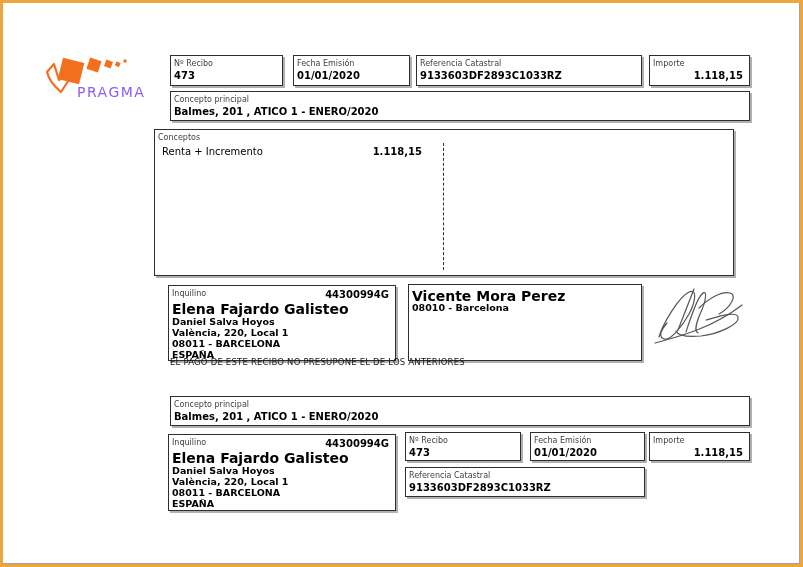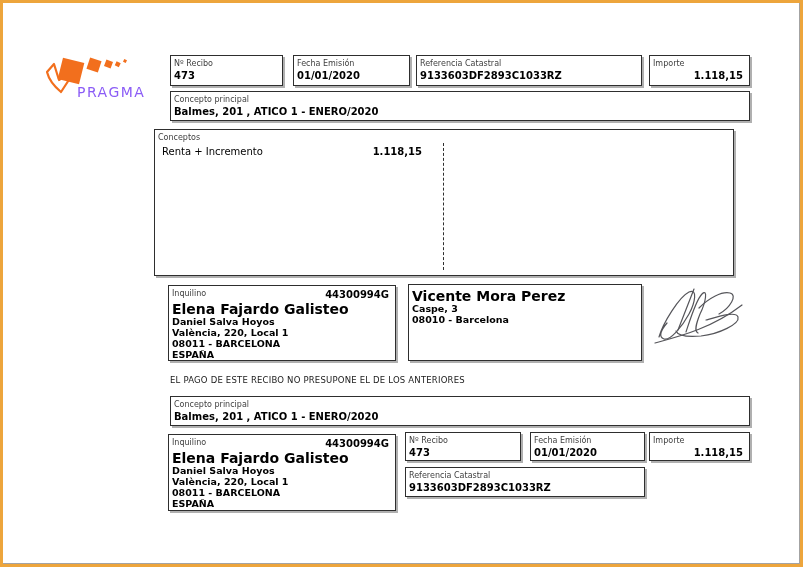--- a/index.html
+++ b/index.html
@@ -86,36 +86,35 @@
     </div>
     <div class="pname">Elena Fajardo Galisteo</div>
     <div class="addr addr-gap">Daniel Salva Hoyos</div>
     <div class="addr">València, 220, Local 1</div>
     <div class="addr">08011 - BARCELONA</div>
     <div class="addr">ESPAÑA</div>
   </div>
 
   <div class="abs fbox" style="left:405px;top:281px;width:234px;height:77px;">
     <div class="pname">Vicente Mora Perez</div>
-    <div class="addr addr-gap">Caspe, 3</div>
     <div class="addr">08010 - Barcelona</div>
   </div>
 
   <svg class="abs" style="left:646px;top:280px;" width="96" height="74" viewBox="0 0 96 74">
     <g fill="none" stroke="#55555a" stroke-width="1.2" stroke-linecap="round">
       <path d="M10,54 C14,40 30,14 40,9 C49,5 46,20 40,31 C33,44 21,58 15,56 C9,54 12,47 18,40"></path>
       <path d="M29,47 L45,6"></path>
       <path d="M37,49 C41,37 47,17 53,11 C59,5 57,19 51,31 C47,41 45,48 49,50"></path>
       <path d="M50,25 C60,15 73,8 81,10 C89,12 81,25 70,31"></path>
       <path d="M57,37 C71,33 87,28 89,34 C91,41 70,51 52,53 C40,54 29,53 27,48"></path>
       <path d="M6,60 C28,54 62,46 93,22"></path>
     </g>
   </svg>
 
-  <div class="abs legal" style="left:167px;top:372px;">EL PAGO DE ESTE RECIBO NO PRESUPONE EL DE LOS ANTERIORES</div>
+  <div class="abs legal" style="left:167px;top:354px;">EL PAGO DE ESTE RECIBO NO PRESUPONE EL DE LOS ANTERIORES</div>
 
   <div class="abs fbox" style="left:167px;top:393px;width:580px;height:30px;">
     <div class="flabel">Concepto principal</div>
     <div class="fvalue">Balmes, 201 , ATICO 1 - ENERO/2020</div>
   </div>
 
   <div class="abs fbox" style="left:165px;top:431px;width:228px;height:77px;">
     <div class="hdrrow">
       <div class="flabel">Inquilino</div>
       <div class="fvalue" style="margin-top:0;">44300994G</div>

